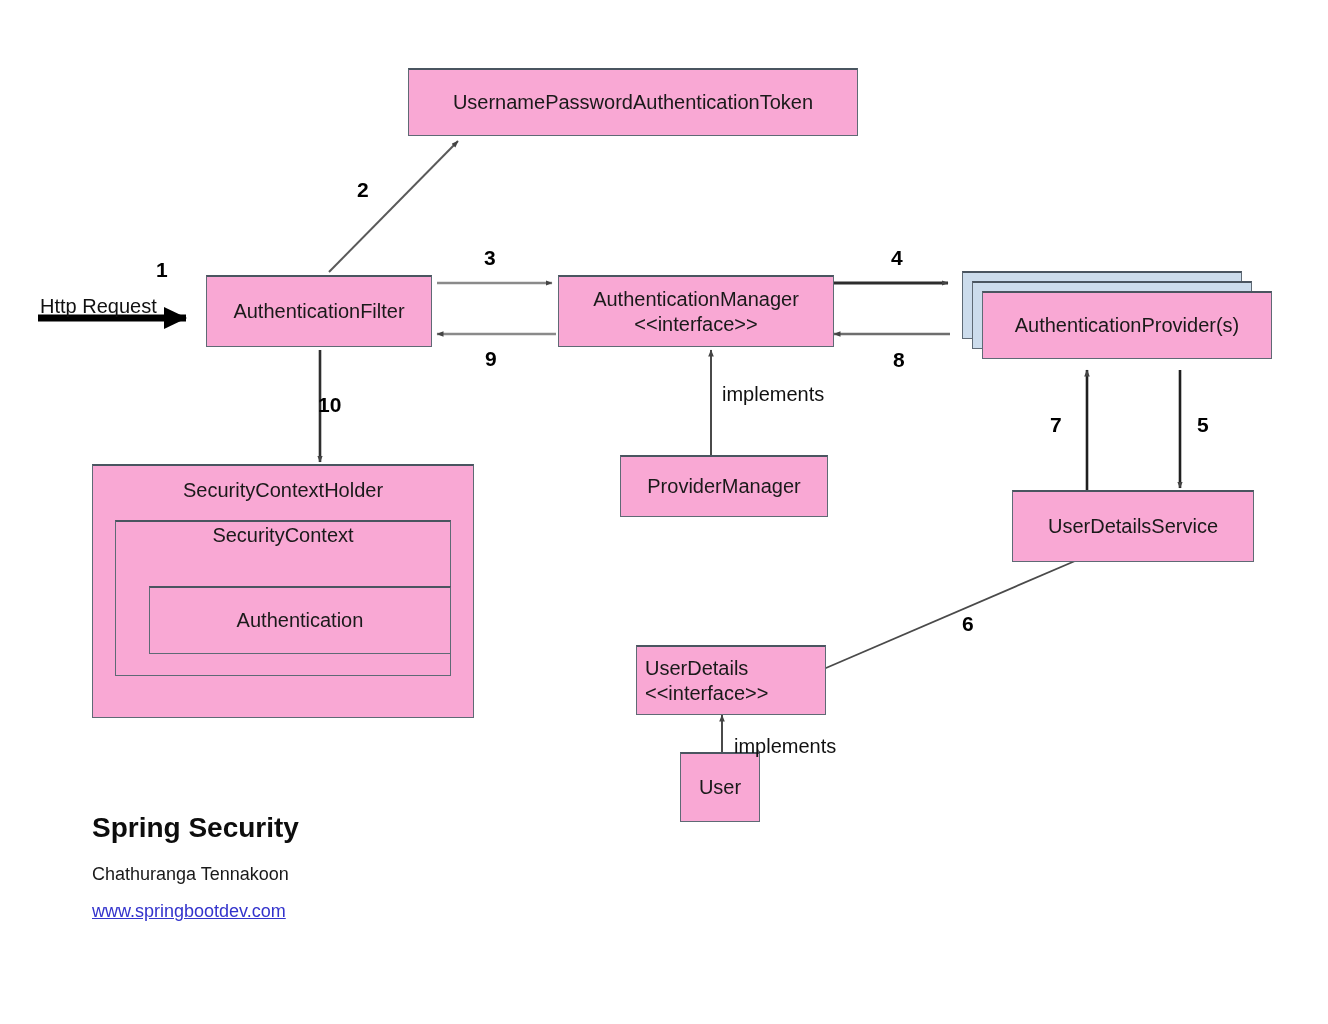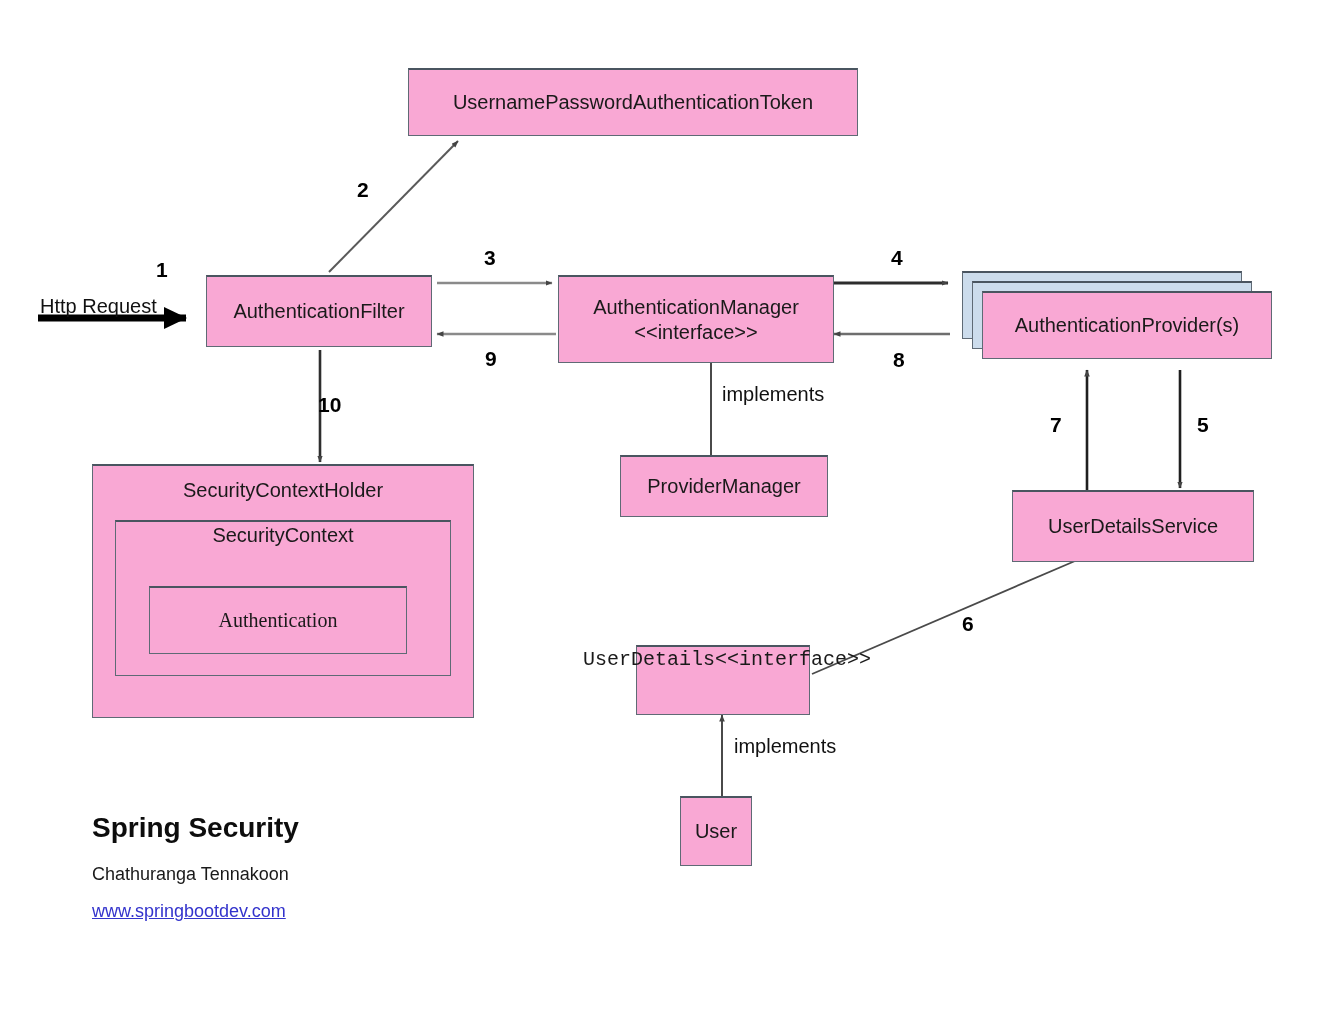--- a/index.html
+++ b/index.html
@@ -205,57 +205,57 @@
   </svg>
 
   <div class="node" style="left:408px; top:68px; width:450px; height:68px;">
     <span>UsernamePasswordAuthenticationToken</span>
   </div>
 
   <div class="node" style="left:206px; top:275px; width:226px; height:72px;">
     <span>AuthenticationFilter</span>
   </div>
 
-  <div class="node" style="left:558px; top:275px; width:276px; height:88px; flex-direction:column; justify-content:center;">
+  <div class="node" style="left:558px; top:275px; width:276px; height:72px; flex-direction:column; justify-content:center;">
     <span class="lines">AuthenticationManager</span>
     <span class="lines">&lt;&lt;interface&gt;&gt;</span>
   </div>
 
   <div class="stack-shadow" style="left:962px; top:271px; width:280px; height:68px;"></div>
   <div class="stack-shadow" style="left:972px; top:281px; width:280px; height:68px;"></div>
   <div class="node" style="left:982px; top:291px; width:290px; height:68px;">
     <span>AuthenticationProvider(s)</span>
   </div>
 
   <div class="node" style="left:620px; top:455px; width:208px; height:62px;">
     <span>ProviderManager</span>
   </div>
 
   <div class="node" style="left:1012px; top:490px; width:242px; height:72px;">
     <span>UserDetailsService</span>
   </div>
 
-  <div class="node left-text" style="left:636px; top:645px; width:174px; height:70px; flex-direction:row; align-items:flex-start; justify-content:center;font-family:Liberation Mono, monospace;">
+  <div class="node left-text" style="left:636px; top:645px; width:190px; height:70px; flex-direction:column; align-items:flex-start; justify-content:center;">
     <span class="lines">UserDetails</span>
     <span class="lines">&lt;&lt;interface&gt;&gt;</span>
   </div>
 
-  <div class="node" style="left:680px; top:796px; width:72px; height:70px;">
+  <div class="node" style="left:680px; top:752px; width:80px; height:70px;">
     <span>User</span>
   </div>
 
   <div class="node top-text" style="left:92px; top:464px; width:382px; height:254px;">
     <span>SecurityContextHolder</span>
   </div>
 
   <div class="nested-frame" style="left:115px; top:520px; width:336px; height:156px;">
     <span>SecurityContext</span>
   </div>
 
-  <div class="nested-frame center-mid" style="left:149px; top:586px; width:258px; height:68px;font-family:Liberation Serif, serif;">
+  <div class="nested-frame center-mid" style="left:149px; top:586px; width:302px; height:68px;">
     <span>Authentication</span>
   </div>
 
   <div class="req-label" style="left:40px; top:295px;">Http Request</div>
 
   <div class="step-num" style="left:156px; top:258px;">1</div>
   <div class="step-num" style="left:357px; top:178px;">2</div>
   <div class="step-num" style="left:484px; top:246px;">3</div>
   <div class="step-num" style="left:891px; top:246px;">4</div>
   <div class="step-num" style="left:1197px; top:413px;">5</div>

